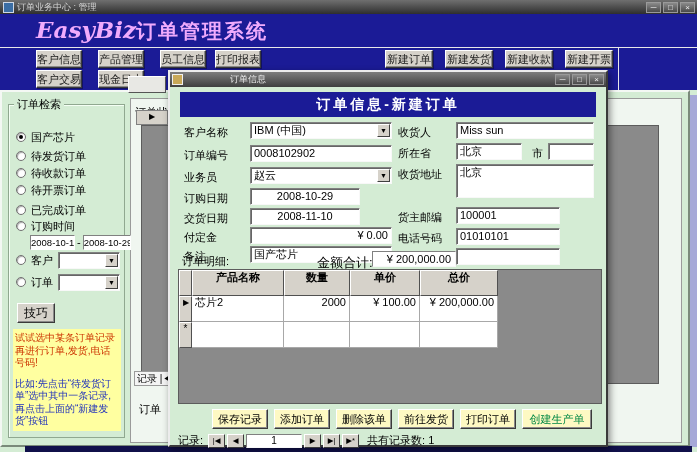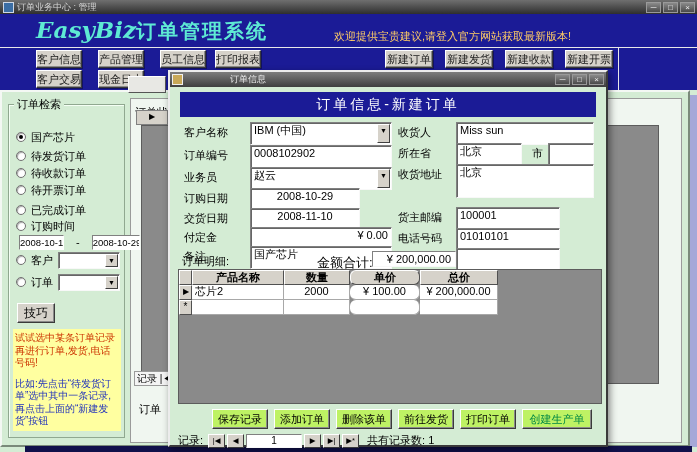--- a/index.html
+++ b/index.html
@@ -9,21 +9,21 @@
   .titlebar{position:absolute;top:0;left:0;width:697px;height:14px;
             background:linear-gradient(180deg,#6f6f6f,#2e2e2e);
             display:flex;align-items:center;padding:0 2px;box-sizing:border-box;}
   .title-icon{width:9px;height:9px;background:#3b6ea5;border:1px solid #cfd8e6;margin:0 3px 0 1px;flex:0 0 auto;}
   .title-text{color:#d6d6d6;font-size:9px;flex:1;white-space:nowrap;overflow:hidden;}
   .win-btn{width:15px;height:11px;margin-left:2px;background:linear-gradient(#8a8a8a,#4a4a4a);
            color:#f0f0f0;font-size:8px;line-height:10px;text-align:center;
            border:1px solid #9a9a9a;box-sizing:border-box;flex:0 0 auto;}
   
   .blue-header{position:absolute;top:14px;left:0;width:697px;height:76px;background:#1b1b96;}
-  .logo{position:absolute;left:36px;top:2px;color:#5eead4;white-space:nowrap;}
+  .logo{position:absolute;left:36px;top:2px;color:#f0abfc;white-space:nowrap;}
   .logo-en{font-family:"DejaVu Serif",serif;font-style:italic;font-weight:bold;font-size:23px;}
   .logo-cn{font-size:20px;font-weight:bold;letter-spacing:2px;}
   .welcome{position:absolute;left:334px;top:15px;font-size:11px;color:#ffcc66;white-space:nowrap;}
   .hline{position:absolute;left:0;top:33px;width:697px;border-top:1px solid #e8e8e8;}
   .vline{position:absolute;left:618px;top:33px;height:43px;border-left:1px solid #e8e8e8;}
   .tb-btn{position:absolute;height:18px;width:46px;background:#d6d2ca;
           border:1px solid;border-color:#ffffff #3a3a3a #3a3a3a #ffffff;
           box-shadow:inset -1px -1px 0 #8a8a8a,1px 1px 0 rgba(0,0,0,.35);
           font-size:11px;color:#1a1a1a;text-align:center;line-height:16px;box-sizing:border-box;
           white-space:nowrap;overflow:hidden;}
@@ -72,47 +72,47 @@
   
   .dialog{position:absolute;left:168px;top:70px;width:440px;height:377px;background:#d4ecd4;
           border:2px solid;border-color:#ececec #3a3a3a #3a3a3a #ececec;
           box-shadow:2px 3px 7px rgba(0,0,0,.45);box-sizing:border-box;}
   .dlg-titlebar{position:absolute;left:0;top:0;right:0;height:15px;
                 background:linear-gradient(180deg,#7d7d7d,#3f3f3f);
                 display:flex;align-items:center;padding:0 2px;}
   .dlg-icon{width:9px;height:9px;background:#c8a858;border:1px solid #efefef;margin-right:3px;flex:0 0 auto;}
   .dlg-title-text{color:#ececec;font-size:9px;flex:1;margin-left:44px;}
   .banner{position:absolute;left:10px;top:20px;width:416px;height:25px;background:#1b1b96;
-          color:#fff;font-size:14px;font-weight:normal;text-align:center;line-height:25px;letter-spacing:3px;}
+          color:#fff;font-size:14px;font-weight:bold;text-align:center;line-height:25px;letter-spacing:3px;}
   .f-label{position:absolute;font-size:11px;color:#000;white-space:nowrap;}
-  .f-input{position:absolute;height:23px;background:#fff;border:1px solid;
+  .f-input{position:absolute;height:17px;background:#fff;border:1px solid;
            border-color:#808080 #f8f8f8 #f8f8f8 #808080;box-shadow:inset 1px 1px 0 #666;
            font-size:11px;line-height:15px;padding:0 3px;box-sizing:border-box;
            overflow:hidden;white-space:nowrap;}
   .f-input.center{text-align:center;}
   .f-input.money{text-align:right;}
   .f-input.combo{padding-right:15px;}
   .detail-label{position:absolute;left:12px;top:182px;font-size:11px;}
   .total-label{position:absolute;left:147px;top:182px;font-size:13px;}
   .total-box{position:absolute;left:202px;top:179px;width:84px;height:16px;background:#fff;
              border:1px solid;border-color:#808080 #f8f8f8 #f8f8f8 #808080;font-size:11px;
              line-height:14px;text-align:right;padding:0 4px;box-sizing:border-box;}
   .grid-area{position:absolute;left:8px;top:197px;width:424px;height:135px;background:#8a8a8a;
              border:1px solid #5c5c5c;box-sizing:border-box;}
-  .t-row{display:flex;height:15px;}
+  .t-row{display:flex;height:26px;}
   .t-cell{box-sizing:border-box;font-size:11px;line-height:13px;padding:0 3px;overflow:hidden;white-space:nowrap;}
   .t-head{background:#d6d2ca;border:1px solid;border-color:#fff #505050 #505050 #fff;
           font-weight:bold;text-align:center;}
   .t-sel{background:#d6d2ca;border:1px solid;border-color:#fff #505050 #505050 #fff;
          text-align:center;font-size:8px;line-height:12px;}
   .t-data{background:#fff;border-right:1px solid #a8a8a8;border-bottom:1px solid #a8a8a8;}
-  .num{text-align:center;}
-  .w-sel{width:13px;} .w-prod{width:92px;} .w-qty{width:66px;} .w-price{width:70px;border-radius:6px;} .w-total{width:78px;}
+  .num{text-align:right;}
+  .w-sel{width:13px;} .w-prod{width:92px;} .w-qty{width:66px;} .w-price{width:70px;} .w-total{width:78px;}
   .dlg-buttons{position:absolute;left:42px;top:337px;display:flex;gap:6px;}
-  .dlg-act-btn{width:56px;height:20px;background:#bef264;border:1px solid;
+  .dlg-act-btn{width:56px;height:20px;background:#fef9c3;border:1px solid;
                border-color:#fff #3a3a3a #3a3a3a #fff;box-shadow:inset -1px -1px 0 #8a8a8a;
                font-size:11px;text-align:center;line-height:18px;box-sizing:border-box;
                white-space:nowrap;overflow:hidden;}
   .dlg-act-btn.wide{width:70px;}
   .green-text{color:#008844;}
   .dlg-nav{position:absolute;left:8px;top:361px;display:flex;align-items:center;gap:2px;font-size:11px;}
   .nav-label{margin-right:3px;}
   .nav-btn{width:17px;height:14px;background:#d6d2ca;border:1px solid;
            border-color:#fff #3a3a3a #3a3a3a #fff;font-size:7.5px;text-align:center;
            line-height:12px;box-sizing:border-box;}
@@ -131,21 +131,20 @@
     <span class="title-text">订单业务中心 : 管理</span>
     <span class="win-btn">─</span>
     <span class="win-btn">□</span>
     <span class="win-btn">×</span>
   </div>
 
   <div class="blue-header">
     <div class="logo">
       <span class="logo-en">EasyBiz</span><span class="logo-cn">订单管理系统</span>
     </div>
-    <div class="welcome">欢迎提供宝贵建议,请登入官方网站获取最新版本!</div>
     <div class="hline"></div>
     <div class="vline"></div>
 
     <div class="tb-btn" style="left:36px;top:36px">客户信息</div>
     <div class="tb-btn" style="left:98px;top:36px">产品管理</div>
     <div class="tb-btn" style="left:160px;top:36px">员工信息</div>
     <div class="tb-btn" style="left:215px;top:36px">打印报表</div>
 
     <div class="tb-btn tb-w48" style="left:385px;top:36px">新建订单</div>
     <div class="tb-btn tb-w48" style="left:445px;top:36px">新建发货</div>
@@ -188,21 +187,21 @@
     </div>
     <div class="sb-row" style="top:98px">
       <span class="radio"></span>
       <span>已完成订单</span>
     </div>
     <div class="sb-row" style="top:114px">
       <span class="radio"></span>
       <span>订购时间</span>
     </div>
 
-    <div class="sb-row" style="top:130px;left:10px;gap:12px">
+    <div class="sb-row" style="top:130px;left:21px;gap:2px">
       <span class="date-box">2008-10-1</span>
       <span>-</span>
       <span class="date-box" style="width:48px">2008-10-29</span>
     </div>
 
     <div class="sb-row" style="top:148px">
       <span class="radio"></span>
       <span>客户</span>
       <span class="combo sb-combo">
           <span class="arrow">▼</span>

